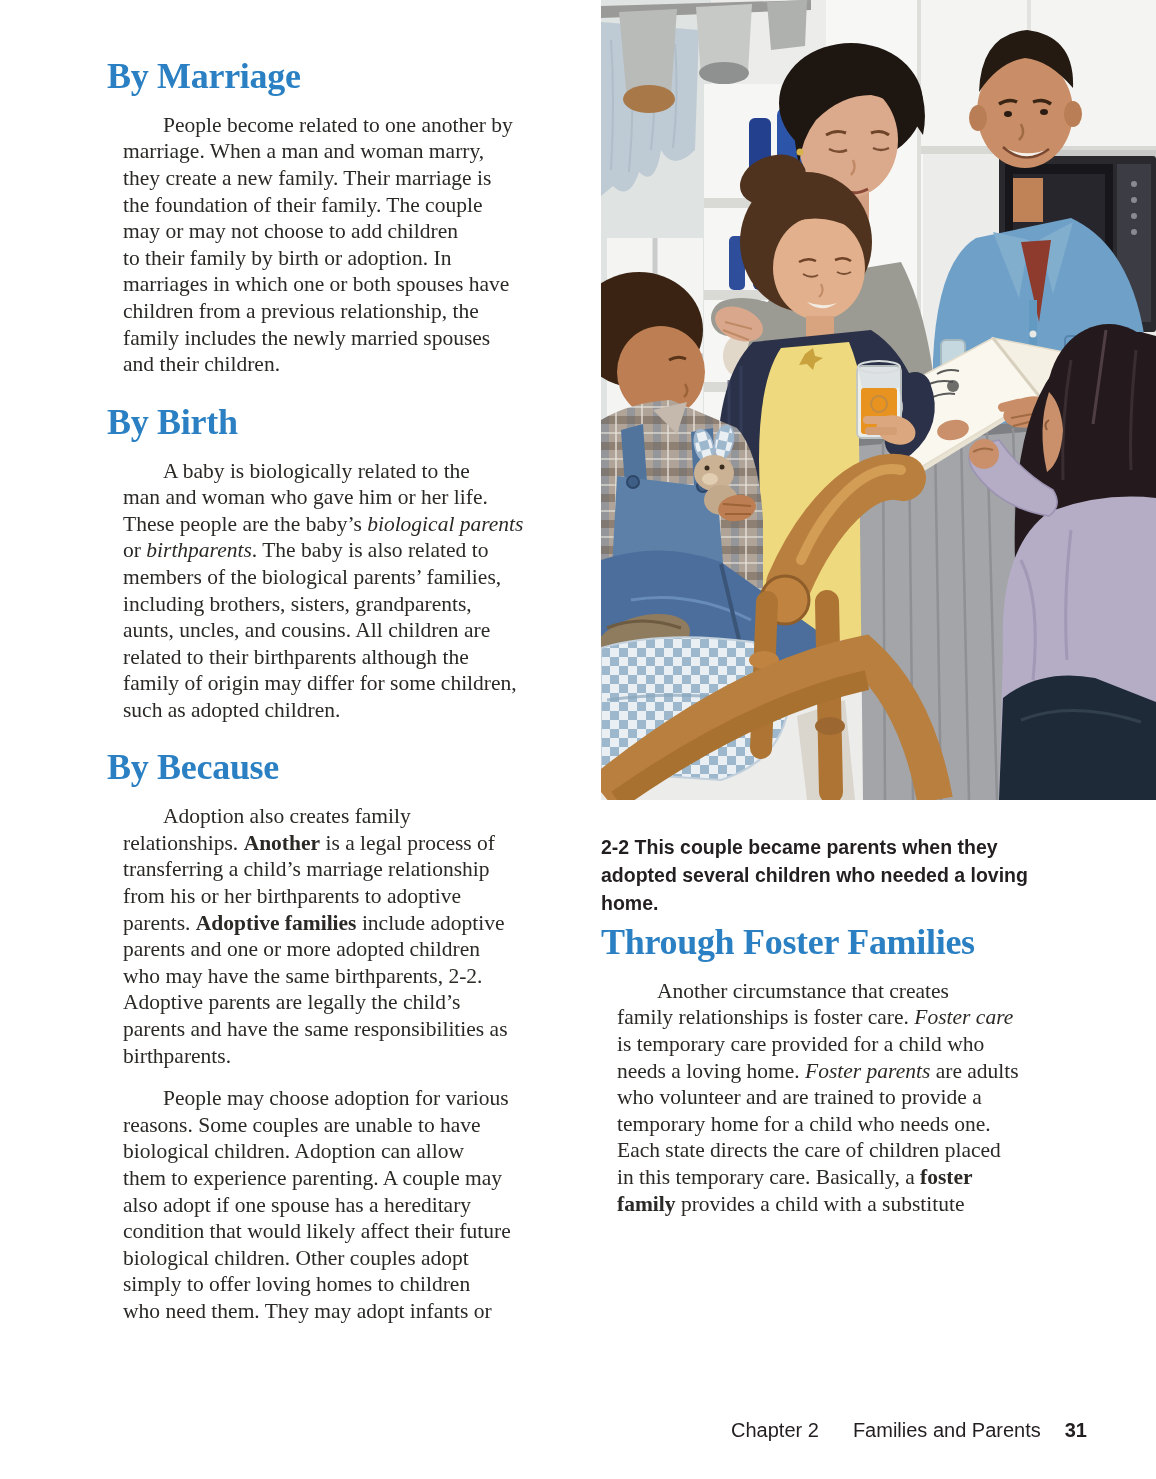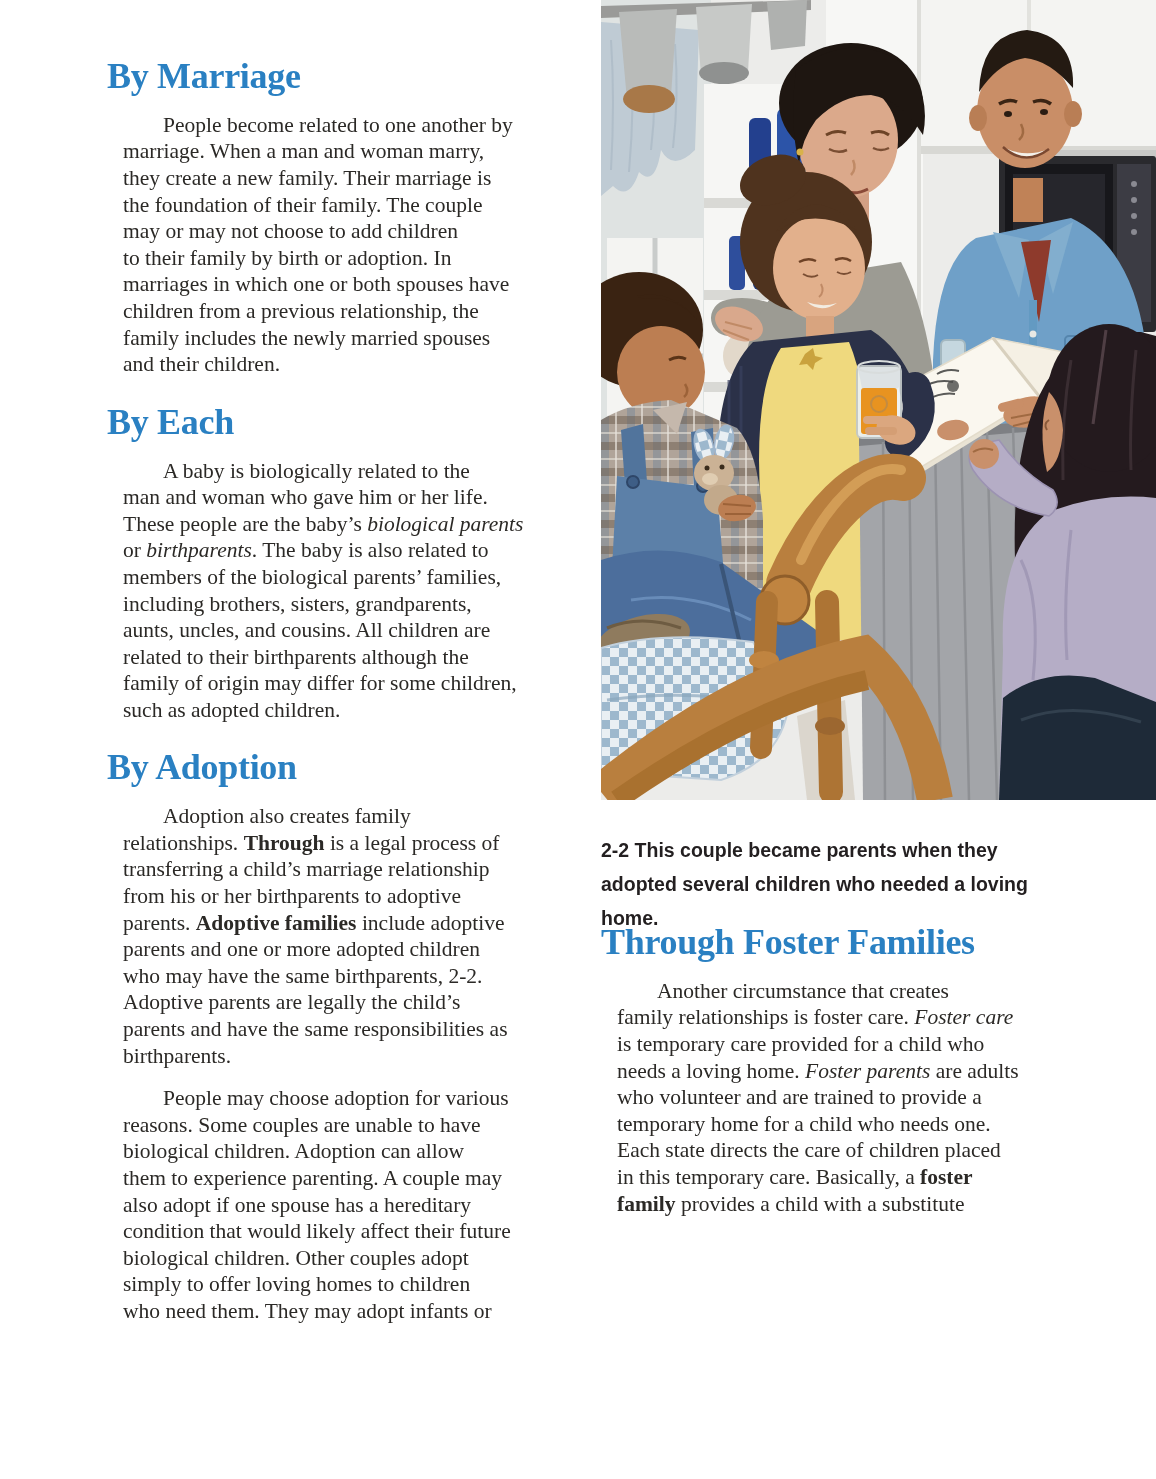--- a/index.html
+++ b/index.html
@@ -20,21 +20,21 @@
     white-space:pre-line;text-indent:40px;
   }
   p.body.noindent{text-indent:0;}
   .photo-wrap{
     position:absolute;left:601px;top:0;width:555px;height:800px;overflow:hidden;
   }
   .photo-wrap svg{display:block;width:555px;height:800px;}
   .caption{
     position:absolute;left:601px;top:813px;width:445px;
     font-family:"Liberation Sans","DejaVu Sans",sans-serif;
-    font-weight:bold;font-size:19.5px;line-height:34px;color:#231f20;
+    font-weight:bold;font-size:19.5px;line-height:28px;color:#231f20;
     white-space:pre-line;
   }
   .footer{
     position:absolute;top:1419px;right:99px;
     font-family:"Liberation Sans","DejaVu Sans",sans-serif;
     font-size:20px;color:#231f20;display:flex;align-items:baseline;
   }
   .footer .sect{margin-left:34px;}
   .footer .pnum{margin-left:24px;font-weight:bold;}
 </style>
@@ -49,35 +49,35 @@
 marriage. When a man and woman marry,
 they create a new family. Their marriage is
 the foundation of their family. The couple
 may or may not choose to add children
 to their family by birth or adoption. In
 marriages in which one or both spouses have
 children from a previous relationship, the
 family includes the newly married spouses
 and their children.</span></p>
 
-    <h2 class="sec follow">By Each</h2>
+    <h2 class="sec follow">By Birth</h2>
     <p class="body"><span>A baby is biologically related to the
 man and woman who gave him or her life.
 These people are the baby’s </span><i>biological parents</i><span>
 or </span><i>birthparents</i><span>. The baby is also related to
 members of the biological parents’ families,
 including brothers, sisters, grandparents,
 aunts, uncles, and cousins. All children are
 related to their birthparents although the
 family of origin may differ for some children,
 such as adopted children.</span></p>
 
-    <h2 class="sec follow">By Adoption</h2>
+    <h2 class="sec follow">By Because</h2>
     <p class="body"><span>Adoption also creates family
-relationships. </span><b>Through</b><span> is a legal process of
+relationships. </span><b>Another</b><span> is a legal process of
 transferring a child’s marriage relationship
 from his or her birthparents to adoptive
 parents. </span><b>Adoptive families</b><span> include adoptive
 parents and one or more adopted children
 who may have the same birthparents, 2-2.
 Adoptive parents are legally the child’s
 parents and have the same responsibilities as
 birthparents.</span></p>
     <p class="body"><span>People may choose adoption for various
 reasons. Some couples are unable to have
@@ -318,14 +318,19 @@
 family relationships is foster care. </span><i>Foster care</i><span>
 is temporary care provided for a child who
 needs a loving home. </span><i>Foster parents</i><span> are adults
 who volunteer and are trained to provide a
 temporary home for a child who needs one.
 Each state directs the care of children placed
 in this temporary care. Basically, a </span><b>foster
 family</b><span> provides a child with a substitute</span></p>
   </div>
 
+  <div class="footer">
+    <span class="chap">Chapter 2</span>
+    <span class="sect">Families and Parents</span>
+    <span class="pnum">31</span>
+  </div>
 
 </div>
 
 </body></html>

